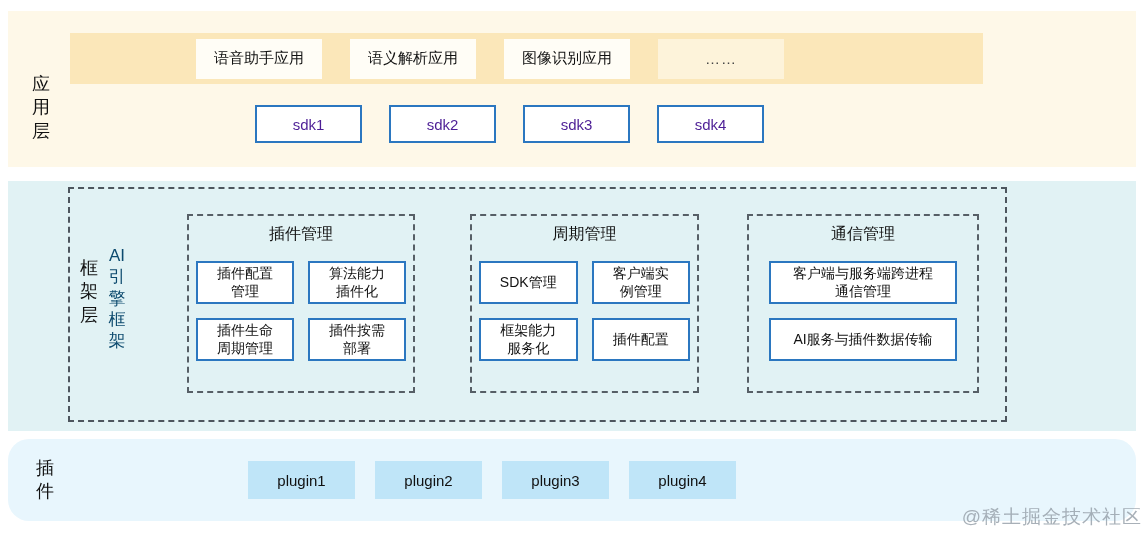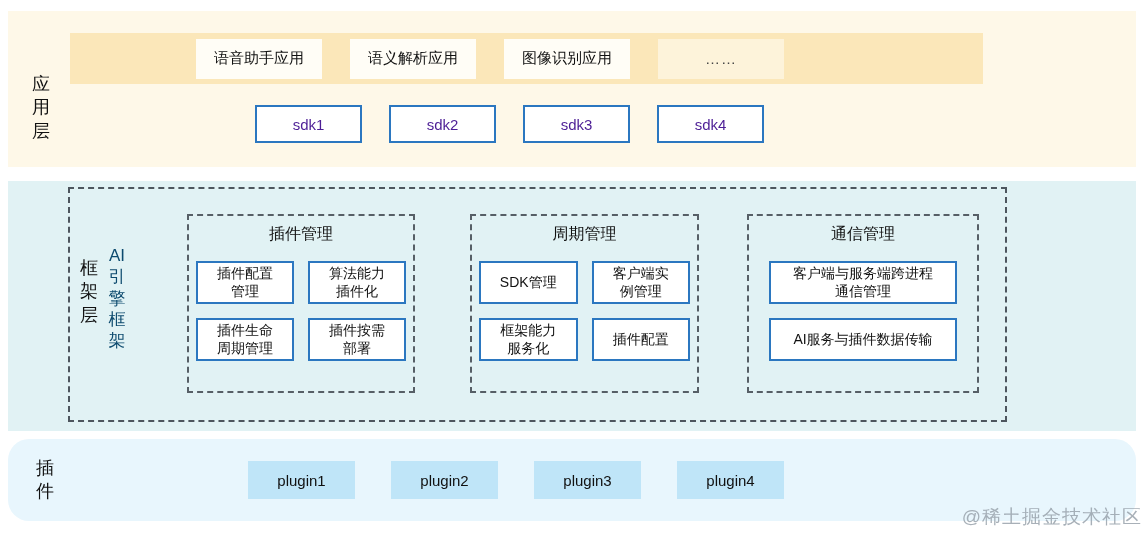--- a/index.html
+++ b/index.html
@@ -64,21 +64,21 @@
   }
   .fgrid.one{grid-template-columns:1fr;margin:16px 20px 0;}
   .fbox{
     height:43px;box-sizing:border-box;background:#ffffff;
     border:2px solid #2b77c0;
     display:flex;align-items:center;justify-content:center;
     font-size:14px;line-height:1.25;text-align:center;
     white-space:pre-line;color:#111;
   }
 
-  .plugin-row{position:absolute;left:240px;top:22px;display:flex;gap:36px;}
+  .plugin-row{position:absolute;left:240px;top:22px;display:flex;gap:20px;}
   .plugin-box{
     width:107px;height:38px;background:#bfe5f8;
     display:flex;align-items:center;justify-content:center;
     font-size:15px;color:#111;
   }
 
   .watermark{
     position:absolute;right:5px;top:504px;
     font-size:19px;color:#99a3ac;opacity:0.85;letter-spacing:1px;
   }

